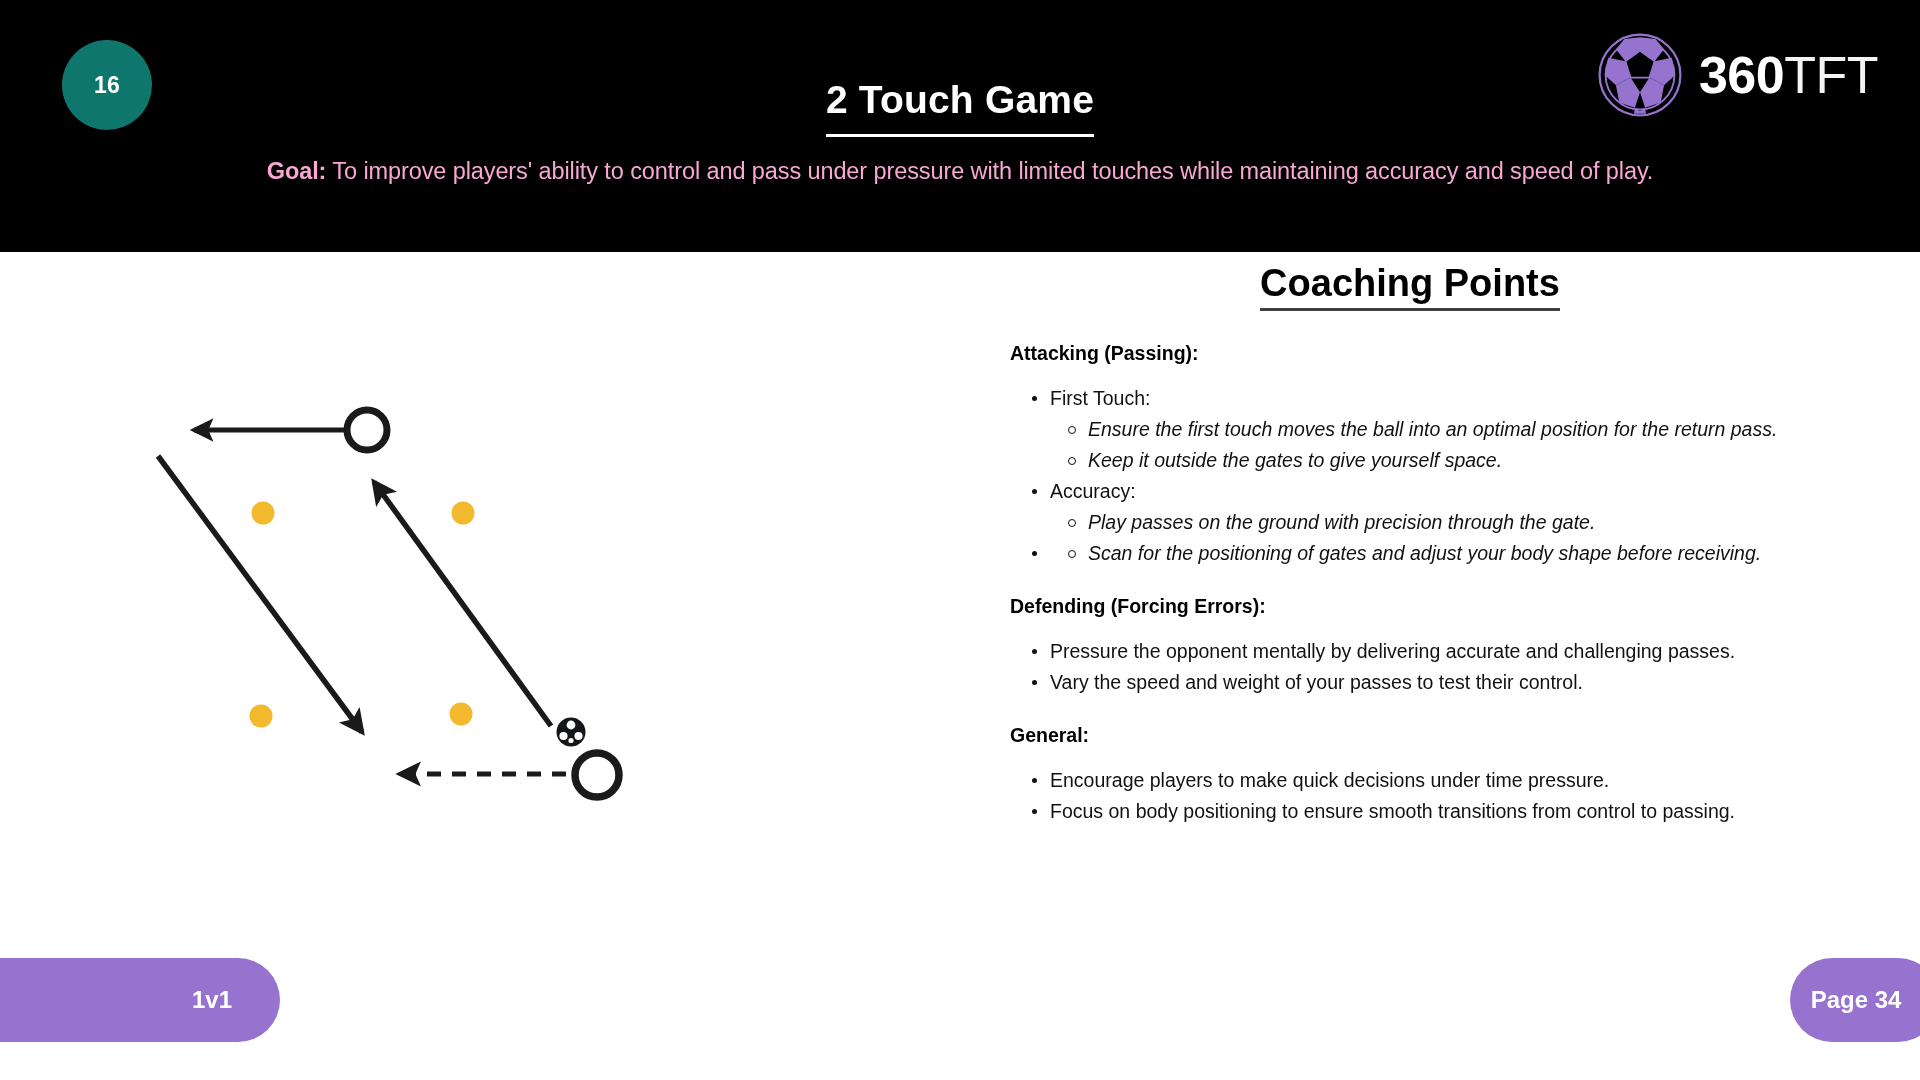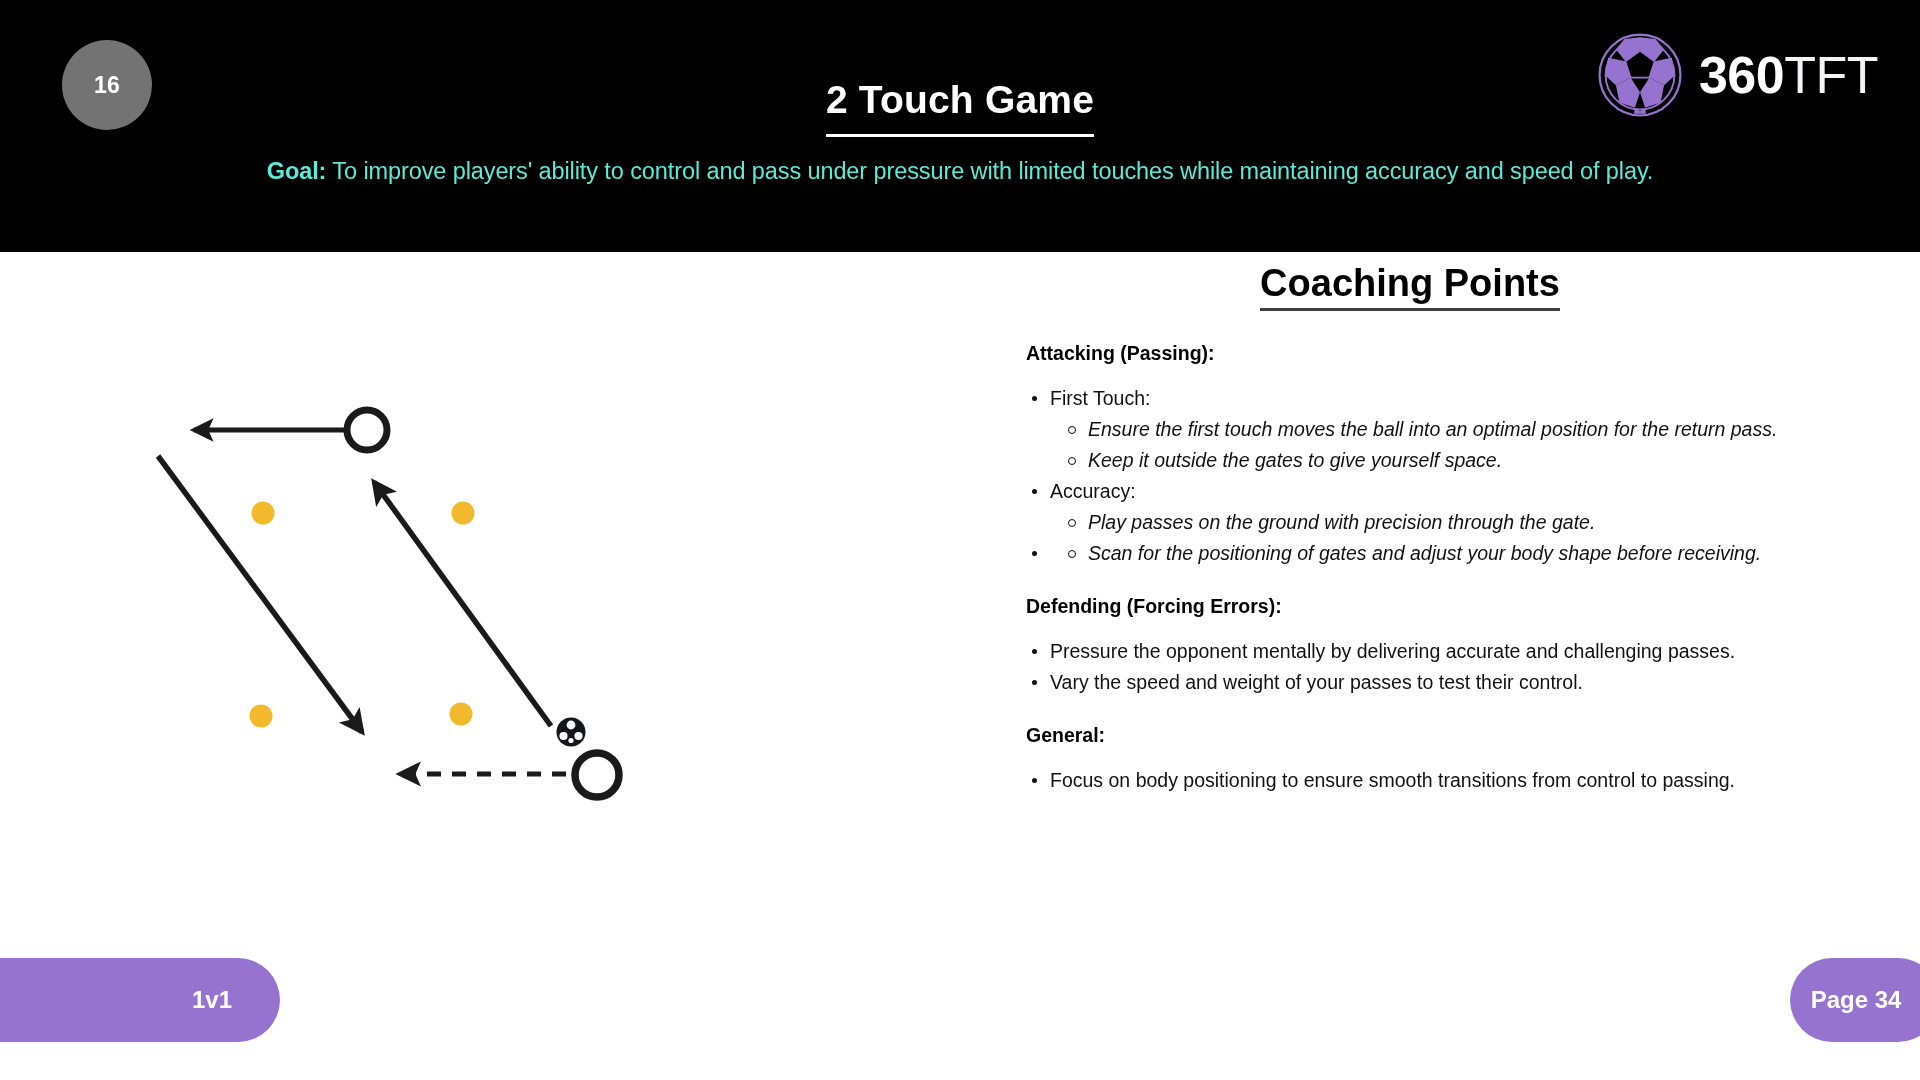--- a/index.html
+++ b/index.html
@@ -26,21 +26,21 @@
     width: 1920px;
     height: 252px;
     background: #000000;
   }
 
   #session-badge {
     position: absolute;
     left: 62px; top: 40px;
     width: 90px; height: 90px;
     border-radius: 50%;
-    background: #737373;
+    background: #0f766e;
     display: flex;
     align-items: center;
     justify-content: center;
     color: #ffffff;
     font-size: 23px;
     font-weight: bold;
     letter-spacing: .3px;
   }
 
   #session-title {
@@ -56,21 +56,21 @@
   #session-title .u {
     border-bottom: 3px solid #ffffff;
     padding-bottom: 13px;
   }
 
   #goal-line {
     position: absolute;
     left: 0; top: 158px;
     width: 1920px;
     text-align: center;
-    color: #5eead4;
+    color: #f9a8d4;
     font-size: 23.5px;
     letter-spacing: -0.1px;
   }
   #goal-line .lbl { font-weight: bold; }
 
   
   #logo {
     position: absolute;
     right: 42px; top: 32px;
     height: 86px;
@@ -127,21 +127,20 @@
     width: 820px;
     color: #111111;
   }
 
   .cp-heading {
     font-size: 19.5px;
     font-weight: bold;
     color: #000000;
     margin-top: 26px;
     margin-bottom: 18px;
-    margin-left: 16px;
   }
   .cp-heading:first-child { margin-top: 0; }
 
   ul.lvl1 { list-style: none; margin: 0; padding: 0; }
   ul.lvl1 > li {
     position: relative;
     padding-left: 40px;
     font-size: 19.5px;
     line-height: 31px;
     color: #111111;
@@ -313,20 +312,23 @@
           <li>
             <span class="bullet-txt">Pressure the opponent mentally by delivering accurate and challenging passes.</span>
           </li>
           <li>
             <span class="bullet-txt">Vary the speed and weight of your passes to test their control.</span>
           </li>
         </ul>
         <div class="cp-heading">General:</div>
         <ul class="lvl1">
           <li>
+            <span class="bullet-txt">Encourage players to make quick decisions under time pressure.</span>
+          </li>
+          <li>
             <span class="bullet-txt">Focus on body positioning to ensure smooth transitions from control to passing.</span>
           </li>
         </ul>
       </div>
   </div>
 
   <div id="format-badge">
     <span>1v1</span>
   </div>
 

